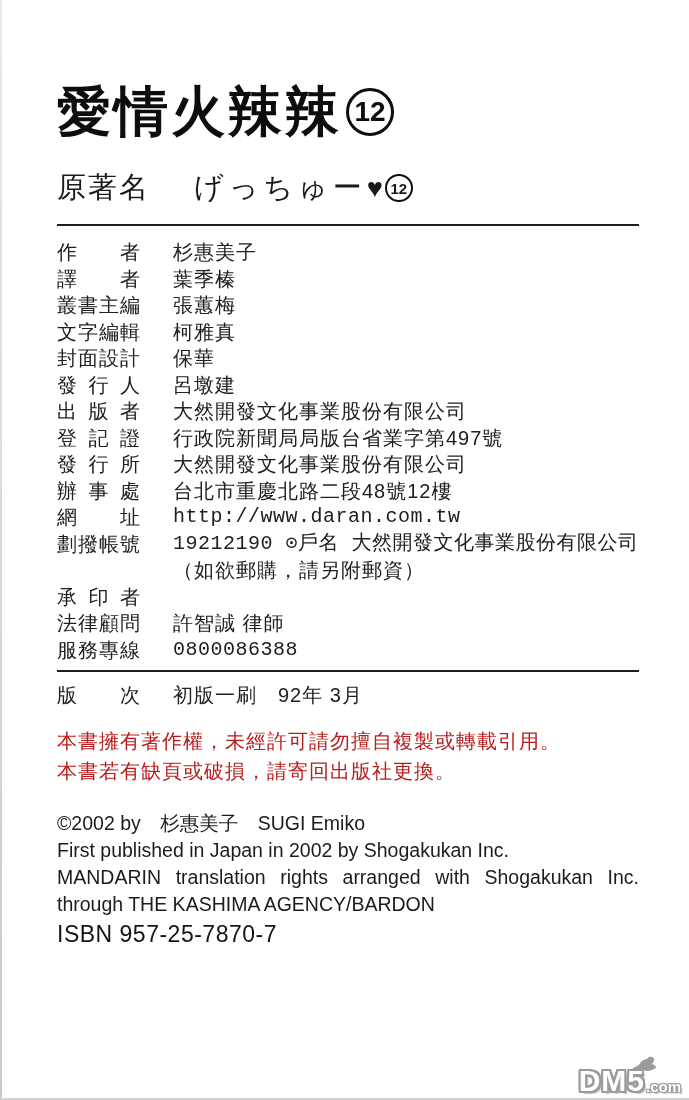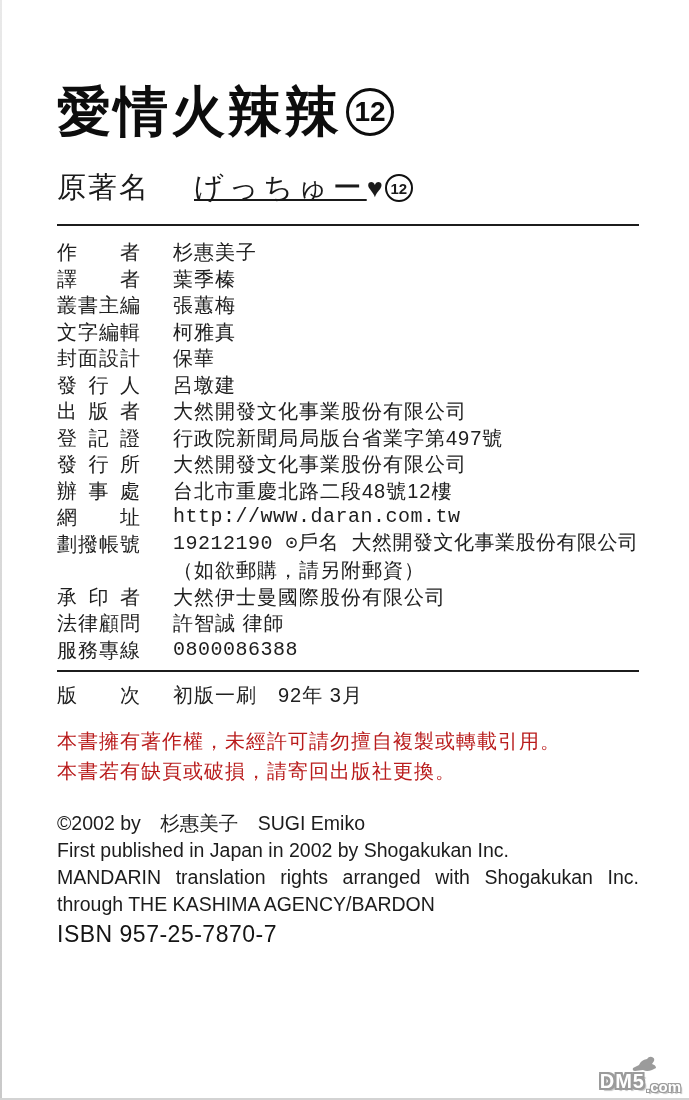--- a/index.html
+++ b/index.html
@@ -37,21 +37,21 @@
     font-size: 28px; font-weight: 800; letter-spacing: 0;
     margin-left: 4px;
   }
   .subtitle-line {
     margin-top: 26px;
     display: flex; align-items: center;
     font-size: 29px; color: #1a1a1a;
     height: 36px;
   }
   .subtitle-label { letter-spacing: 2px; text-align: center; }
-  .subtitle-text { margin-left: 44px; letter-spacing: 5px; text-decoration: underline; }
+  .subtitle-text { margin-left: 44px; letter-spacing: 5px; }
   .subtitle-heart { font-size: 27px; margin: 0 2px 0 0; }
   .vol-badge-small {
     display: inline-flex; align-items: center; justify-content: center;
     border: 2px solid #111; border-radius: 50%;
     width: 28px; height: 28px;
     font-size: 15px; font-weight: 700; letter-spacing: 0;
   }
   
   .divider { border: none; border-top: 2px solid #1c1c1c; width: 582px; }
   .divider-1 { margin-top: 18px; }
@@ -75,21 +75,21 @@
   .copyright .justified { text-align: justify; text-align-last: justify; width: 582px; }
   .isbn { font-size: 23px; margin-top: 3px; letter-spacing: 0.5px; color: #141414; }
   
   .watermark {
     position: absolute; right: 8px; bottom: 5px;
     display: flex; align-items: flex-end;
     font-weight: 900; color: #ffffff;
     user-select: none;
   }
   .wm-main {
-    font-size: 20px; letter-spacing: 1px; line-height: 28px;
+    font-size: 30px; letter-spacing: 1px; line-height: 28px;
     text-shadow:
       -2px -2px 0 #9b9b9b, 2px -2px 0 #9b9b9b,
       -2px 2px 0 #9b9b9b, 2px 2px 0 #9b9b9b,
       0 -2px 0 #9b9b9b, 0 2px 0 #9b9b9b,
       -2px 0 0 #9b9b9b, 2px 0 0 #9b9b9b,
       3px 3px 1px #c4c4c4;
   }
   .wm-suffix {
     font-size: 15px; line-height: 17px; margin-left: 1px;
     text-shadow:
@@ -219,21 +219,20 @@
         </span>
         <span class="row-value mono">19212190 ⊙戶名 大然開發文化事業股份有限公司</span>
       </div>
       <div class="row-subline">（如欲郵購，請另附郵資）</div>
       <div class="colophon-row">
         <span class="row-label">
           <span>承</span>
           <span>印</span>
           <span>者</span>
         </span>
-        <span class="row-value">大然伊士曼國際股份有限公司</span>
       </div>
       <div class="colophon-row">
         <span class="row-label">
           <span>法</span>
           <span>律</span>
           <span>顧</span>
           <span>問</span>
         </span>
         <span class="row-value">許智誠 律師</span>
       </div>

